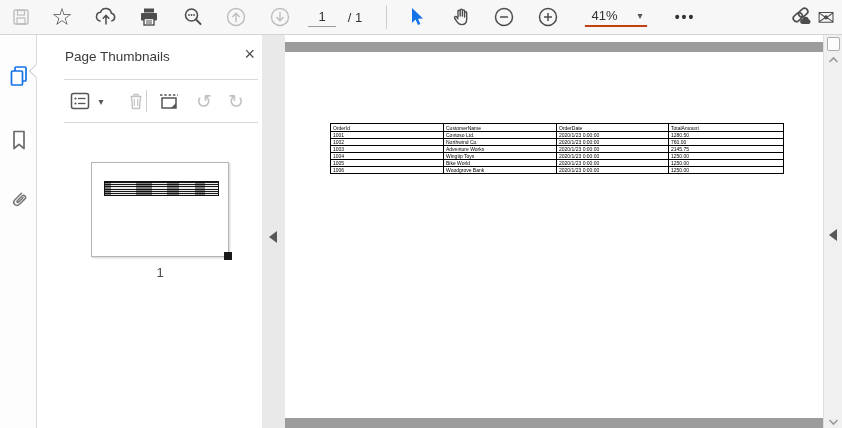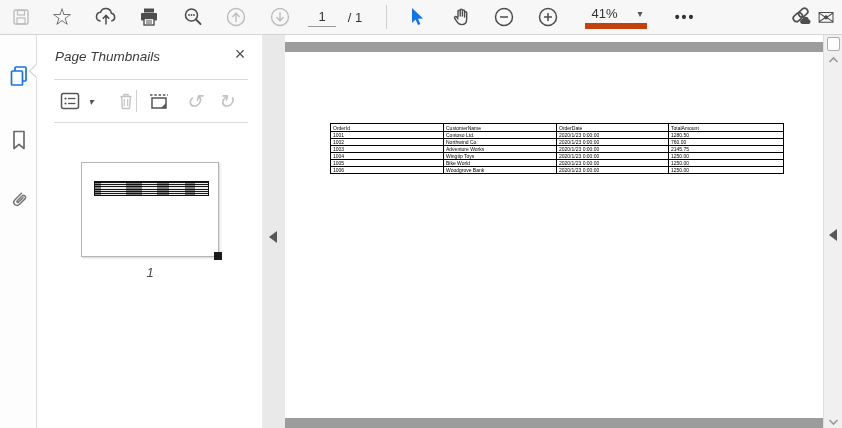--- a/index.html
+++ b/index.html
@@ -9,34 +9,34 @@
   
   .toolbar { position:absolute; left:0; top:0; width:842px; height:35px;
              background:#f7f7f7; border-bottom:1px solid #d4d4d4; }
   .tbi { position:absolute; top:0; height:34px; display:flex; align-items:center; justify-content:center; cursor:pointer; }
   .tb-divider { position:absolute; top:5px; width:1px; height:24px; background:#cfcfcf; }
   .star { font-size:24px; color:#4d4d4d; line-height:1; }
   .page-input { width:28px; height:20px; border:none; border-bottom:1px solid #9a9a9a;
                 background:transparent; text-align:center; font-size:13px; color:#333;
                 font-family:"Liberation Sans", sans-serif; }
   .page-total { font-size:13px; color:#333; }
-  .zoom-wrap { border-bottom:6px solid #c2410c; padding:0 4px 2px 6px; display:flex; align-items:center; gap:20px; }
+  .zoom-wrap { border-bottom:2px solid #c2410c; padding:0 4px 2px 6px; display:flex; align-items:center; gap:20px; }
   .zoom-text { font-size:13px; color:#333; }
   .zoom-caret { font-size:10px; color:#555; }
   .more-dots { font-size:14px; color:#333; letter-spacing:2px; font-weight:bold; }
   .envelope { font-size:21px; color:#4d4d4d; line-height:1; }
 
   
   .rail { position:absolute; left:0; top:35px; width:37px; height:393px; background:#fdfdfd; border-right:1px solid #dcdcdc; }
   .rail-btn { position:absolute; left:6px; width:26px; height:26px; display:flex; align-items:center; justify-content:center; cursor:pointer; }
   .rail-notch { position:absolute; left:31px; top:66px; width:10px; height:10px; background:#fff;
                 border-left:1px solid #cfcfcf; border-bottom:1px solid #cfcfcf; transform:rotate(45deg); }
 
   
-  .panel { position:absolute; left:40px; top:35px; width:224px; height:393px; background:#fff; border-right:1px solid #c9c9c9;font-style:italic; }
+  .panel { position:absolute; left:50px; top:35px; width:224px; height:393px; background:#fff; border-right:1px solid #c9c9c9; }
   .panel-title { position:absolute; left:15px; top:14px; font-size:13.5px; color:#3b3b3b; }
   .panel-close { position:absolute; right:18px; top:10px; font-size:18px; color:#4d4d4d; cursor:pointer; line-height:1; }
   .panel-div { position:absolute; left:14px; width:194px; height:1px; background:#d9d9d9; }
   .pt-btn { position:absolute; top:52px; height:28px; display:flex; align-items:center; justify-content:center; cursor:pointer; }
   .rot { font-size:19px; color:#c2c2c2; line-height:1; }
   .thumb-card { position:absolute; left:41px; top:127px; width:138px; height:95px; background:#fff;
                 border:1px solid #b5b5b5; box-shadow:1px 1px 2px rgba(0,0,0,0.18); cursor:pointer; }
   .thumb-table { position:absolute; left:12px; top:18px; width:115px; height:15px;
                  border:1px solid #111;
                  background:repeating-linear-gradient(to bottom,#1a1a1a 0,#1a1a1a 1px,#ececec 1px,#ececec 2.2px); }

